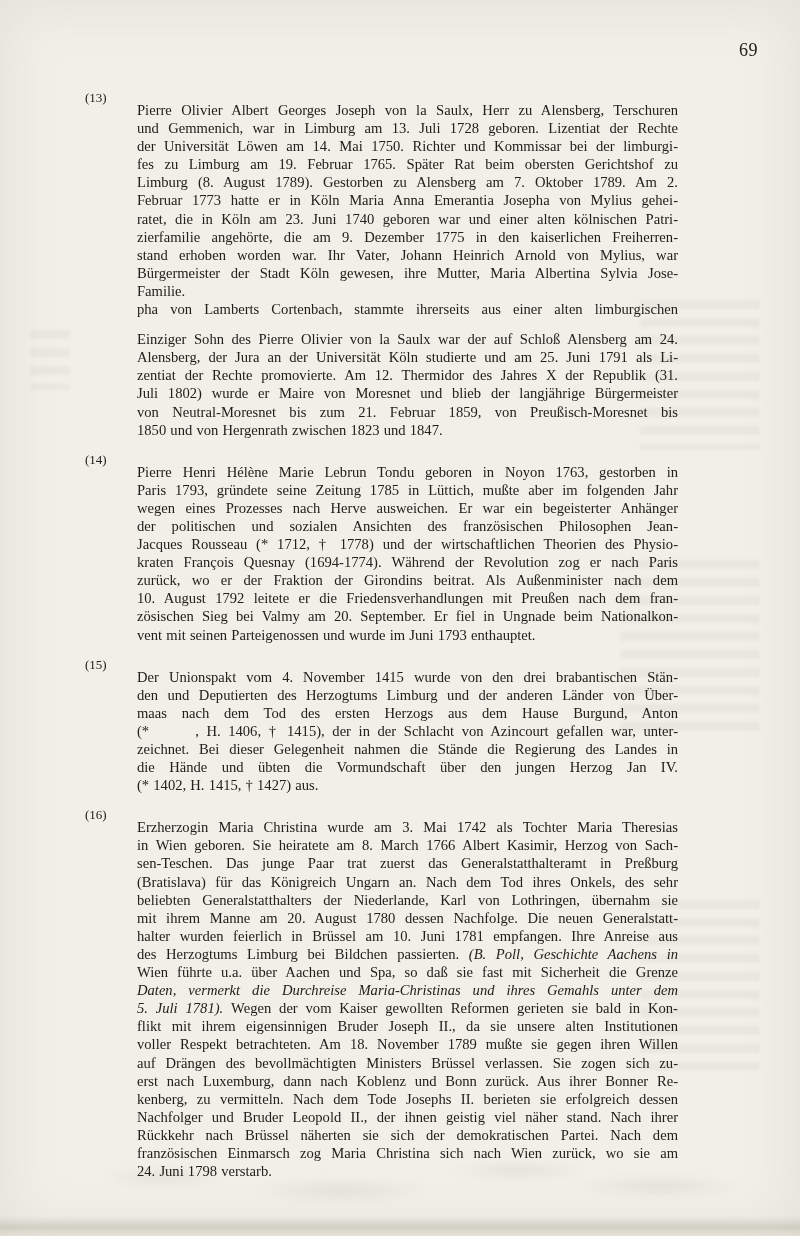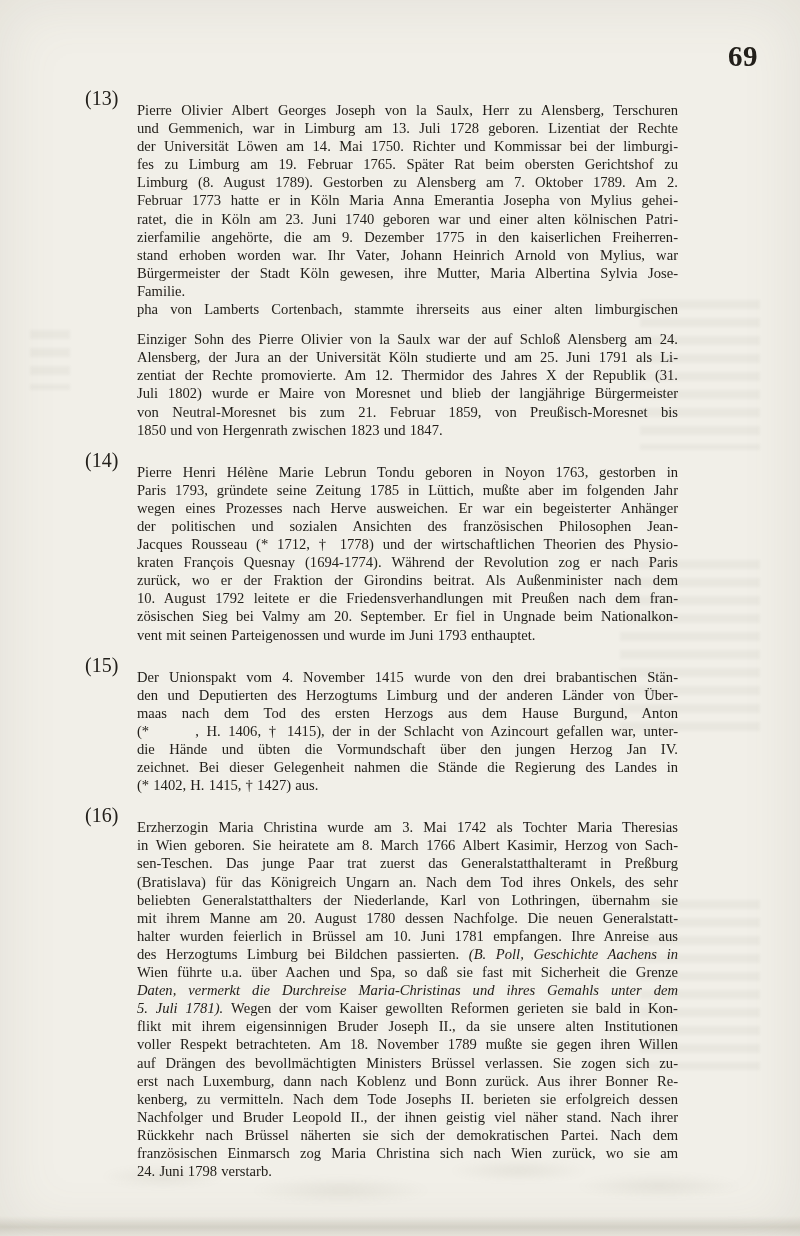--- a/index.html
+++ b/index.html
@@ -17,37 +17,36 @@
     position: absolute;
     inset: 0;
     pointer-events: none;
     box-shadow: inset 0 0 60px rgba(120,115,100,0.12);
     z-index: 5;
   }
   .page-number {
     position: absolute;
     top: 40px;
     right: 42px;
-    font-size: 29px;
+    font-size: 18px;
     letter-spacing: 0.5px;
     z-index: 2;
-    font-weight: bold;
   }
   .content {
     position: absolute;
     top: 89px;
     left: 85px;
     width: 605px;
     z-index: 2;
   }
   .entry { display: flex; }
   .marker {
     width: 40px;
     flex: none;
-    font-size: 20px;
+    font-size: 13px;
     line-height: 18.1px;
   }
   .entry-body { width: 565px; flex: none; }
   .para { margin: 12px; }
   .line {
     font-size: 14.6px;
     line-height: 18.1px;
     height: 18.1px;
     text-align: justify;
     text-align-last: justify;
@@ -146,22 +145,22 @@
       </div>
     </div>
     <div class="entry">
       <div class="marker">(15)</div>
       <div class="entry-body">
         <div class="para">
           <div class="line"><span>Der Unionspakt vom 4. November 1415 wurde von den drei brabantischen Stän-</span></div>
           <div class="line"><span>den und Deputierten des Herzogtums Limburg und der anderen Länder von Über-</span></div>
           <div class="line"><span>maas nach dem Tod des ersten Herzogs aus dem Hause Burgund, Anton</span></div>
           <div class="line"><span>(*</span><span class="gap" style="width: 46px;"></span><span>, H. 1406, † 1415), der in der Schlacht von Azincourt gefallen war, unter-</span></div>
+          <div class="line"><span>zeichnet. Bei dieser Gelegenheit nahmen die Stände die Regierung des Landes in</span></div>
           <div class="line"><span>die Hände und übten die Vormundschaft über den jungen Herzog Jan IV.</span></div>
-          <div class="line"><span>zeichnet. Bei dieser Gelegenheit nahmen die Stände die Regierung des Landes in</span></div>
           <div class="line last"><span>(* 1402, H. 1415, † 1427) aus.</span></div>
         </div>
       </div>
     </div>
     <div class="entry">
       <div class="marker">(16)</div>
       <div class="entry-body">
         <div class="para">
           <div class="line"><span>Erzherzogin Maria Christina wurde am 3. Mai 1742 als Tochter Maria Theresias</span></div>
           <div class="line"><span>in Wien geboren. Sie heiratete am 8. March 1766 Albert Kasimir, Herzog von Sach-</span></div>

